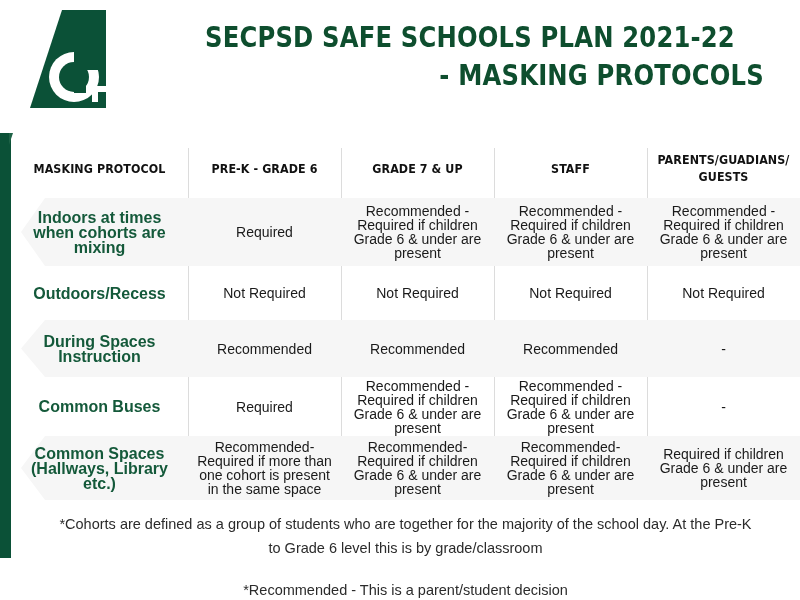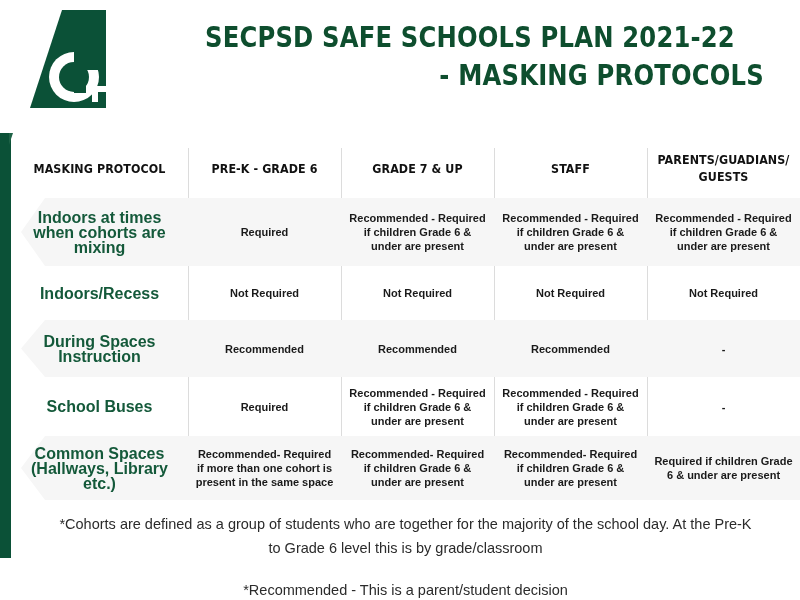--- a/index.html
+++ b/index.html
@@ -118,22 +118,22 @@
   .cell-label {
     width: 177px;
     color: #14593A;
     font-weight: bold;
     font-size: 16px;
     line-height: 15px;
   }
   .cell-val {
     width: 153px;
     color: #1A1A1A;
-    font-weight: bold;
-    font-size: 11px;
+    font-weight: normal;
+    font-size: 14px;
     line-height: 14px;
   }
 
   
   #thead {
     position: absolute;
     left: 0;
     top: 0;
     width: 789px;
     height: 56px;
@@ -221,38 +221,38 @@
   <div class="row" style="top:58px;height:68px">
     <div class="band"></div>
     <div class="cell cell-label">Indoors at times when cohorts are mixing</div>
     <div class="cell cell-val">Required</div>
     <div class="cell cell-val">Recommended - Required if children Grade 6 &amp; under are present</div>
     <div class="cell cell-val">Recommended - Required if children Grade 6 &amp; under are present</div>
     <div class="cell cell-val">Recommended - Required if children Grade 6 &amp; under are present</div>
   </div>
 
   <div class="row" style="top:126px;height:54px">
-    <div class="cell cell-label">Indoors/Recess</div>
+    <div class="cell cell-label">Outdoors/Recess</div>
     <div class="cell cell-val">Not Required</div>
     <div class="cell cell-val">Not Required</div>
     <div class="cell cell-val">Not Required</div>
     <div class="cell cell-val">Not Required</div>
   </div>
 
   <div class="row" style="top:180px;height:57px">
     <div class="band"></div>
     <div class="cell cell-label">During Spaces Instruction</div>
     <div class="cell cell-val">Recommended</div>
     <div class="cell cell-val">Recommended</div>
     <div class="cell cell-val">Recommended</div>
     <div class="cell cell-val">-</div>
   </div>
 
   <div class="row" style="top:237px;height:59px">
-    <div class="cell cell-label">School Buses</div>
+    <div class="cell cell-label">Common Buses</div>
     <div class="cell cell-val">Required</div>
     <div class="cell cell-val">Recommended - Required if children Grade 6 &amp; under are present</div>
     <div class="cell cell-val">Recommended - Required if children Grade 6 &amp; under are present</div>
     <div class="cell cell-val">-</div>
   </div>
 
   <div class="row" style="top:296px;height:64px">
     <div class="band"></div>
     <div class="cell cell-label">Common Spaces (Hallways, Library etc.)</div>
     <div class="cell cell-val">Recommended- Required if more than one cohort is present in the same space</div>

